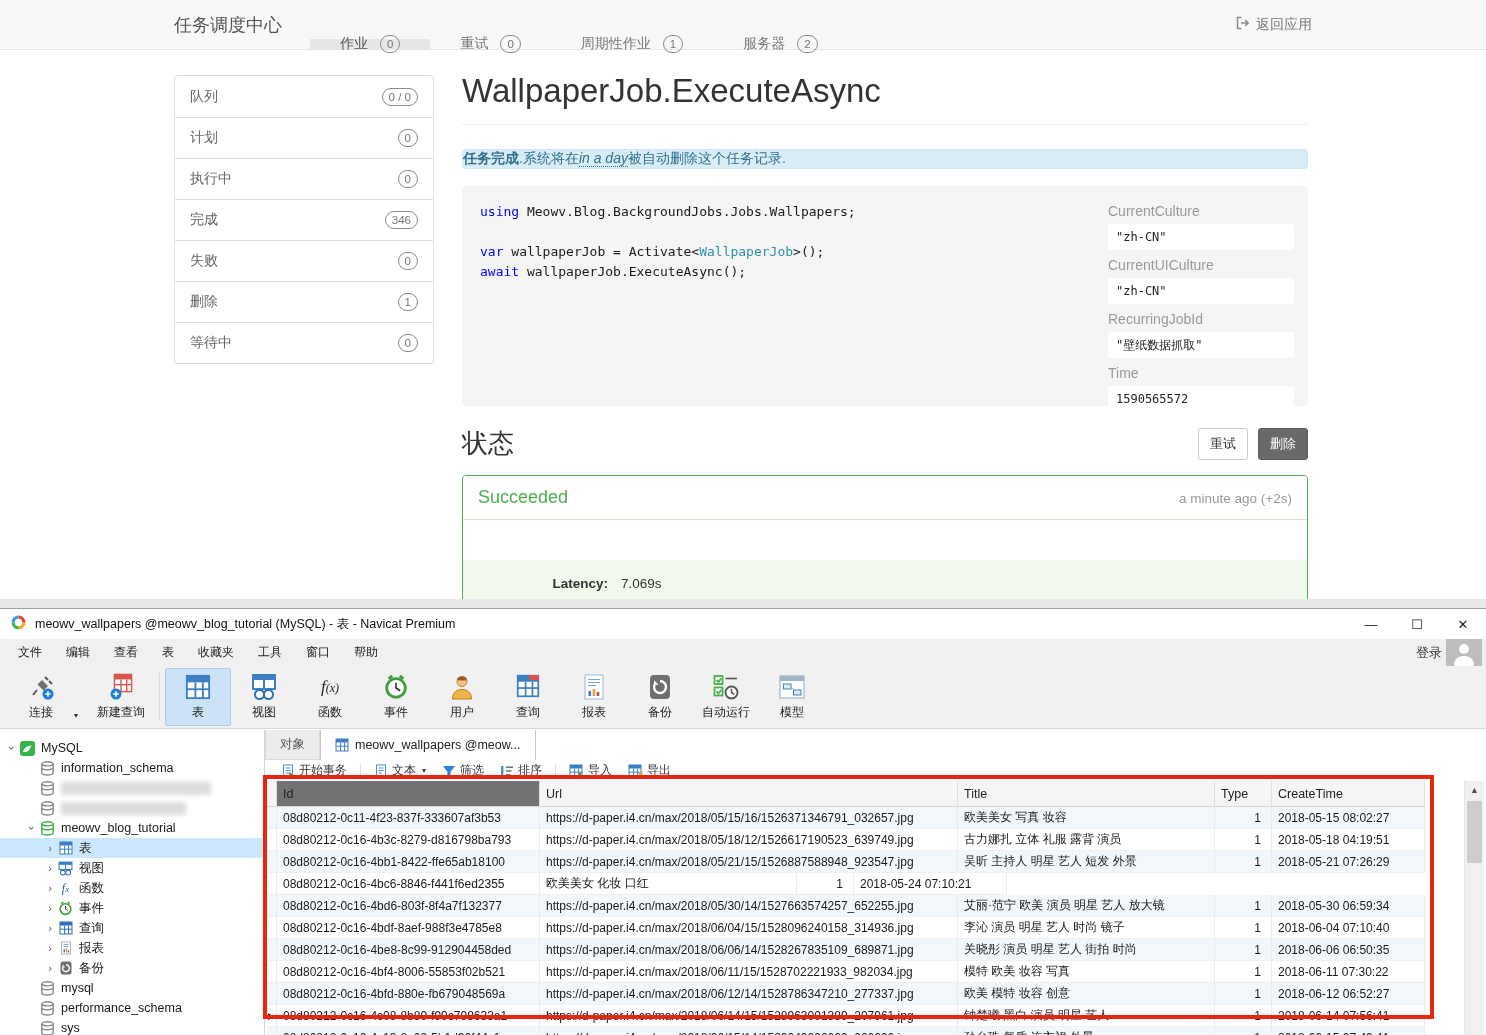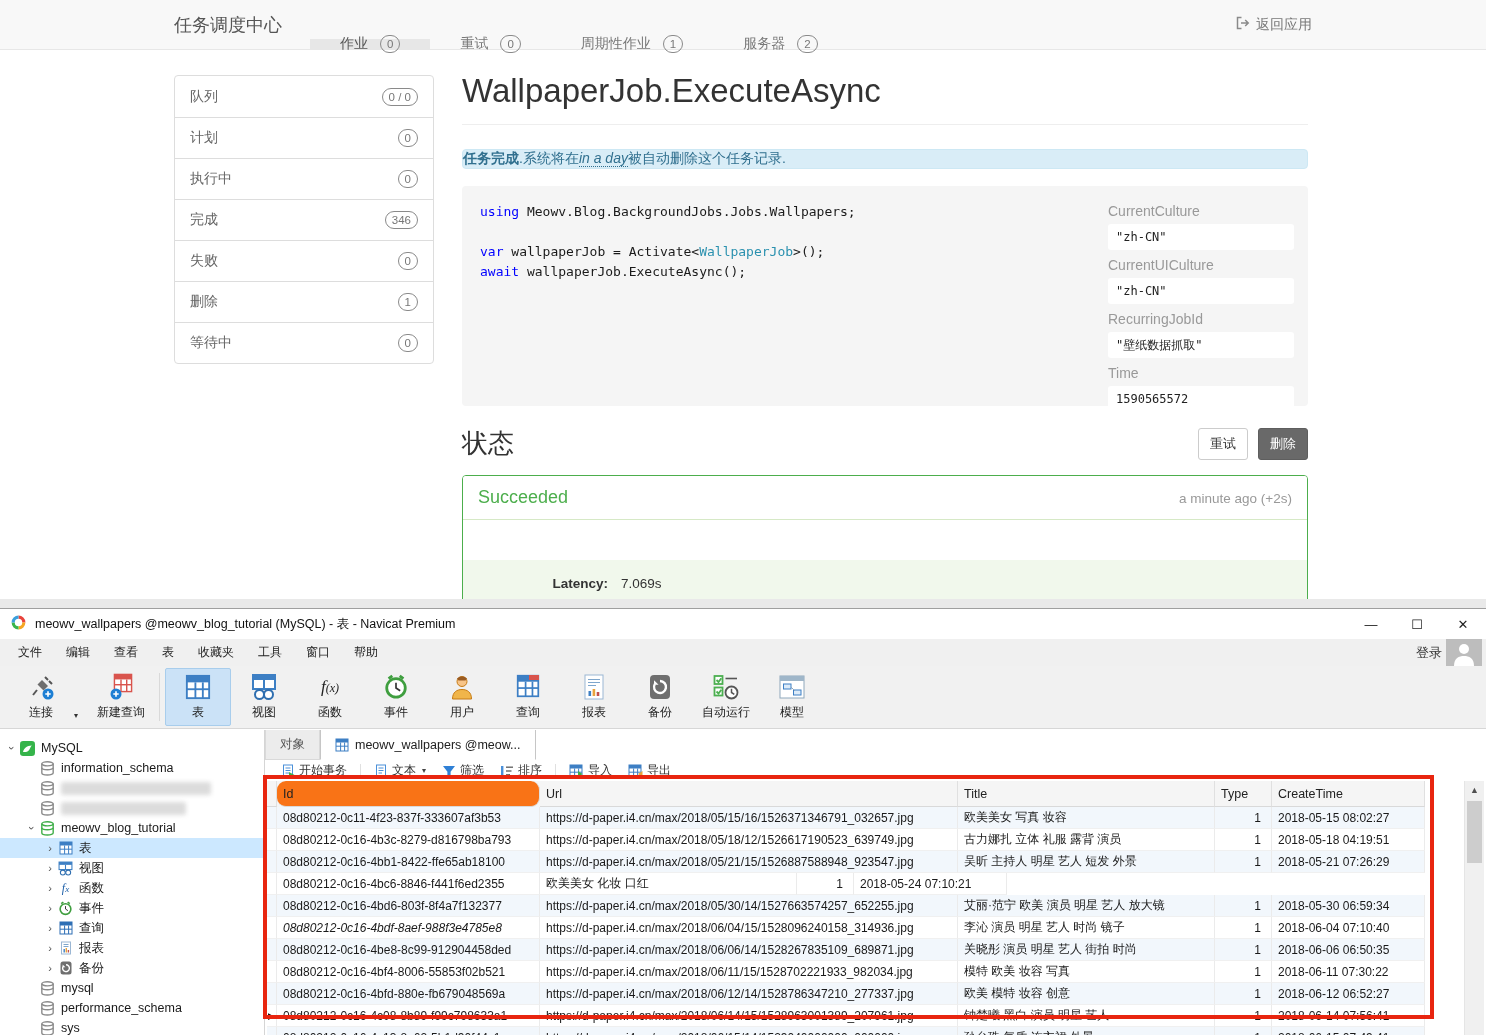--- a/index.html
+++ b/index.html
@@ -76,21 +76,21 @@
   .nv-gtoolbar { height:21px; background:#fff; display:flex; align-items:center; gap:4px; padding-left:10px; font-size:12px; color:#333; }
   .gt-item { display:flex; align-items:center; gap:4px; padding:0 6px; cursor:pointer; white-space:nowrap; }
   .gt-caret { font-size:8px; color:#444; margin-left:2px; }
   .gt-sep { width:1px; height:14px; background:#e0e0e0; margin:0 3px; }
   
   .grid { position:absolute; left:2px; top:51px; width:1158px; height:255px; overflow:hidden; background:#fff; font-size:12px; }
   .g-row { display:flex; height:22px; }
   .g-head { height:26px; background:#f5f5f5; }
   .g-cell { border-right:1px solid #ebebeb; border-bottom:1px solid #f0f0f0; padding:0 0 0 6px; display:flex; align-items:center; overflow:hidden; white-space:nowrap; color:#1a1a1a; }
   .g-head .g-cell { border-right:1px solid #e0e0e0; border-bottom:1px solid #d9d9d9; color:#222; font-size:12.5px; background:#f5f5f5; }
-  .g-head .g-cell.selcol { background:#f97316;border-radius:9px; }
+  .g-head .g-cell.selcol { background:#737373; }
   .g-row.alt .g-cell { background:#f2f7fc; }
   .g-cell.gut { padding:0; justify-content:center; }
   .g-cell.num { justify-content:flex-end; padding-right:10px; }
   .g-marker { color:#000; font-size:9px; }
   
   .nv-scroll { position:absolute; left:1464px; top:172px; width:20px; bottom:0; background:#f0f0f0; border-left:1px solid #e5e5e5; }
   .nv-scroll .arr { height:17px; display:flex; align-items:center; justify-content:center; font-size:9px; color:#505050; }
   .nv-scroll .thumb { position:absolute; left:2px; right:2px; top:20px; height:62px; background:#cdcdcd; }
   
   .red-rect { position:absolute; left:263px; top:775px; width:1171px; height:244px; border:4px solid #e8250f; pointer-events:none; z-index:50; }
@@ -702,21 +702,21 @@
             <div class="g-row alt">
               <div class="g-cell gut" style="width: 10px;"></div>
               <div class="g-cell" style="width: 263px;">08d80212-0c16-4bd6-803f-8f4a7f132377</div>
               <div class="g-cell" style="width: 418px;">https://d-paper.i4.cn/max/2018/05/30/14/1527663574257_652255.jpg</div>
               <div class="g-cell" style="width: 257px;">艾丽·范宁 欧美 演员 明星 艺人 放大镜</div>
               <div class="g-cell num" style="width: 57px;">1</div>
               <div class="g-cell" style="width: 153px;">2018-05-30 06:59:34</div>
             </div>
             <div class="g-row">
               <div class="g-cell gut" style="width: 10px;"></div>
-              <div class="g-cell" style="width: 263px; font-style: italic;">08d80212-0c16-4bdf-8aef-988f3e4785e8</div>
+              <div class="g-cell" style="width: 263px;">08d80212-0c16-4bdf-8aef-988f3e4785e8</div>
               <div class="g-cell" style="width: 418px;">https://d-paper.i4.cn/max/2018/06/04/15/1528096240158_314936.jpg</div>
               <div class="g-cell" style="width: 257px;">李沁 演员 明星 艺人 时尚 镜子</div>
               <div class="g-cell num" style="width: 57px;">1</div>
               <div class="g-cell" style="width: 153px;">2018-06-04 07:10:40</div>
             </div>
             <div class="g-row alt">
               <div class="g-cell gut" style="width: 10px;"></div>
               <div class="g-cell" style="width: 263px;">08d80212-0c16-4be8-8c99-912904458ded</div>
               <div class="g-cell" style="width: 418px;">https://d-paper.i4.cn/max/2018/06/06/14/1528267835109_689871.jpg</div>
               <div class="g-cell" style="width: 257px;">关晓彤 演员 明星 艺人 街拍 时尚</div>

